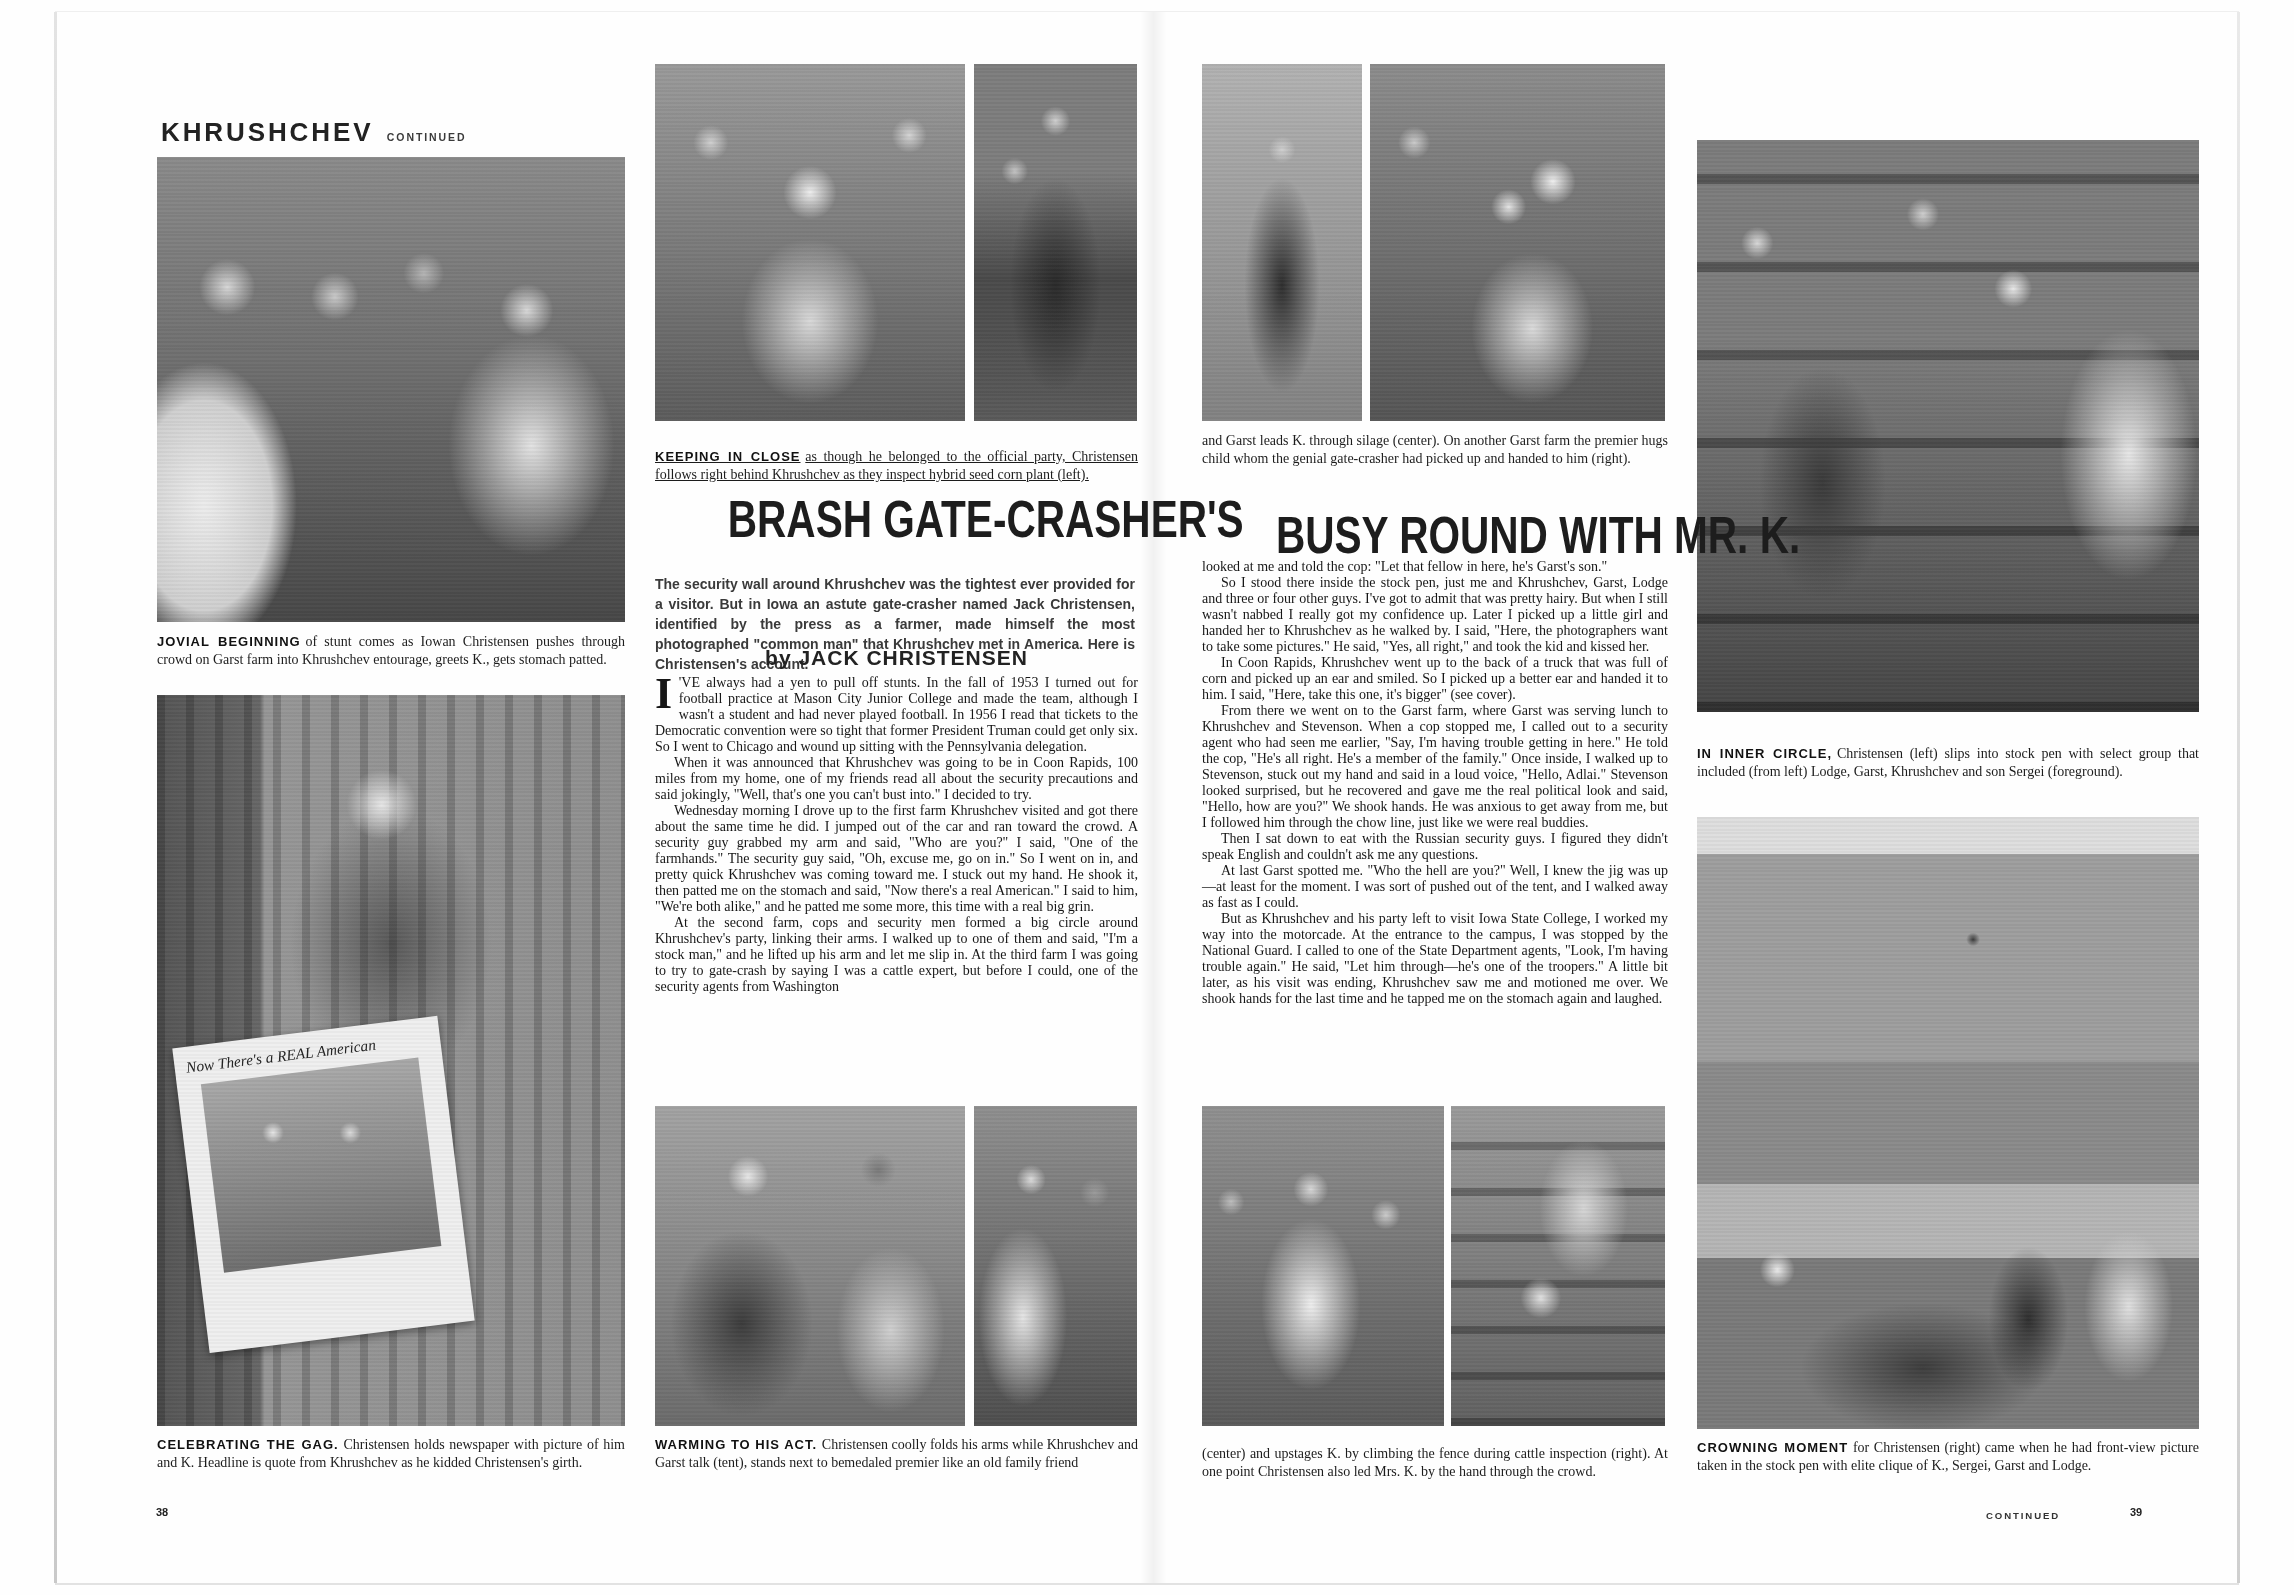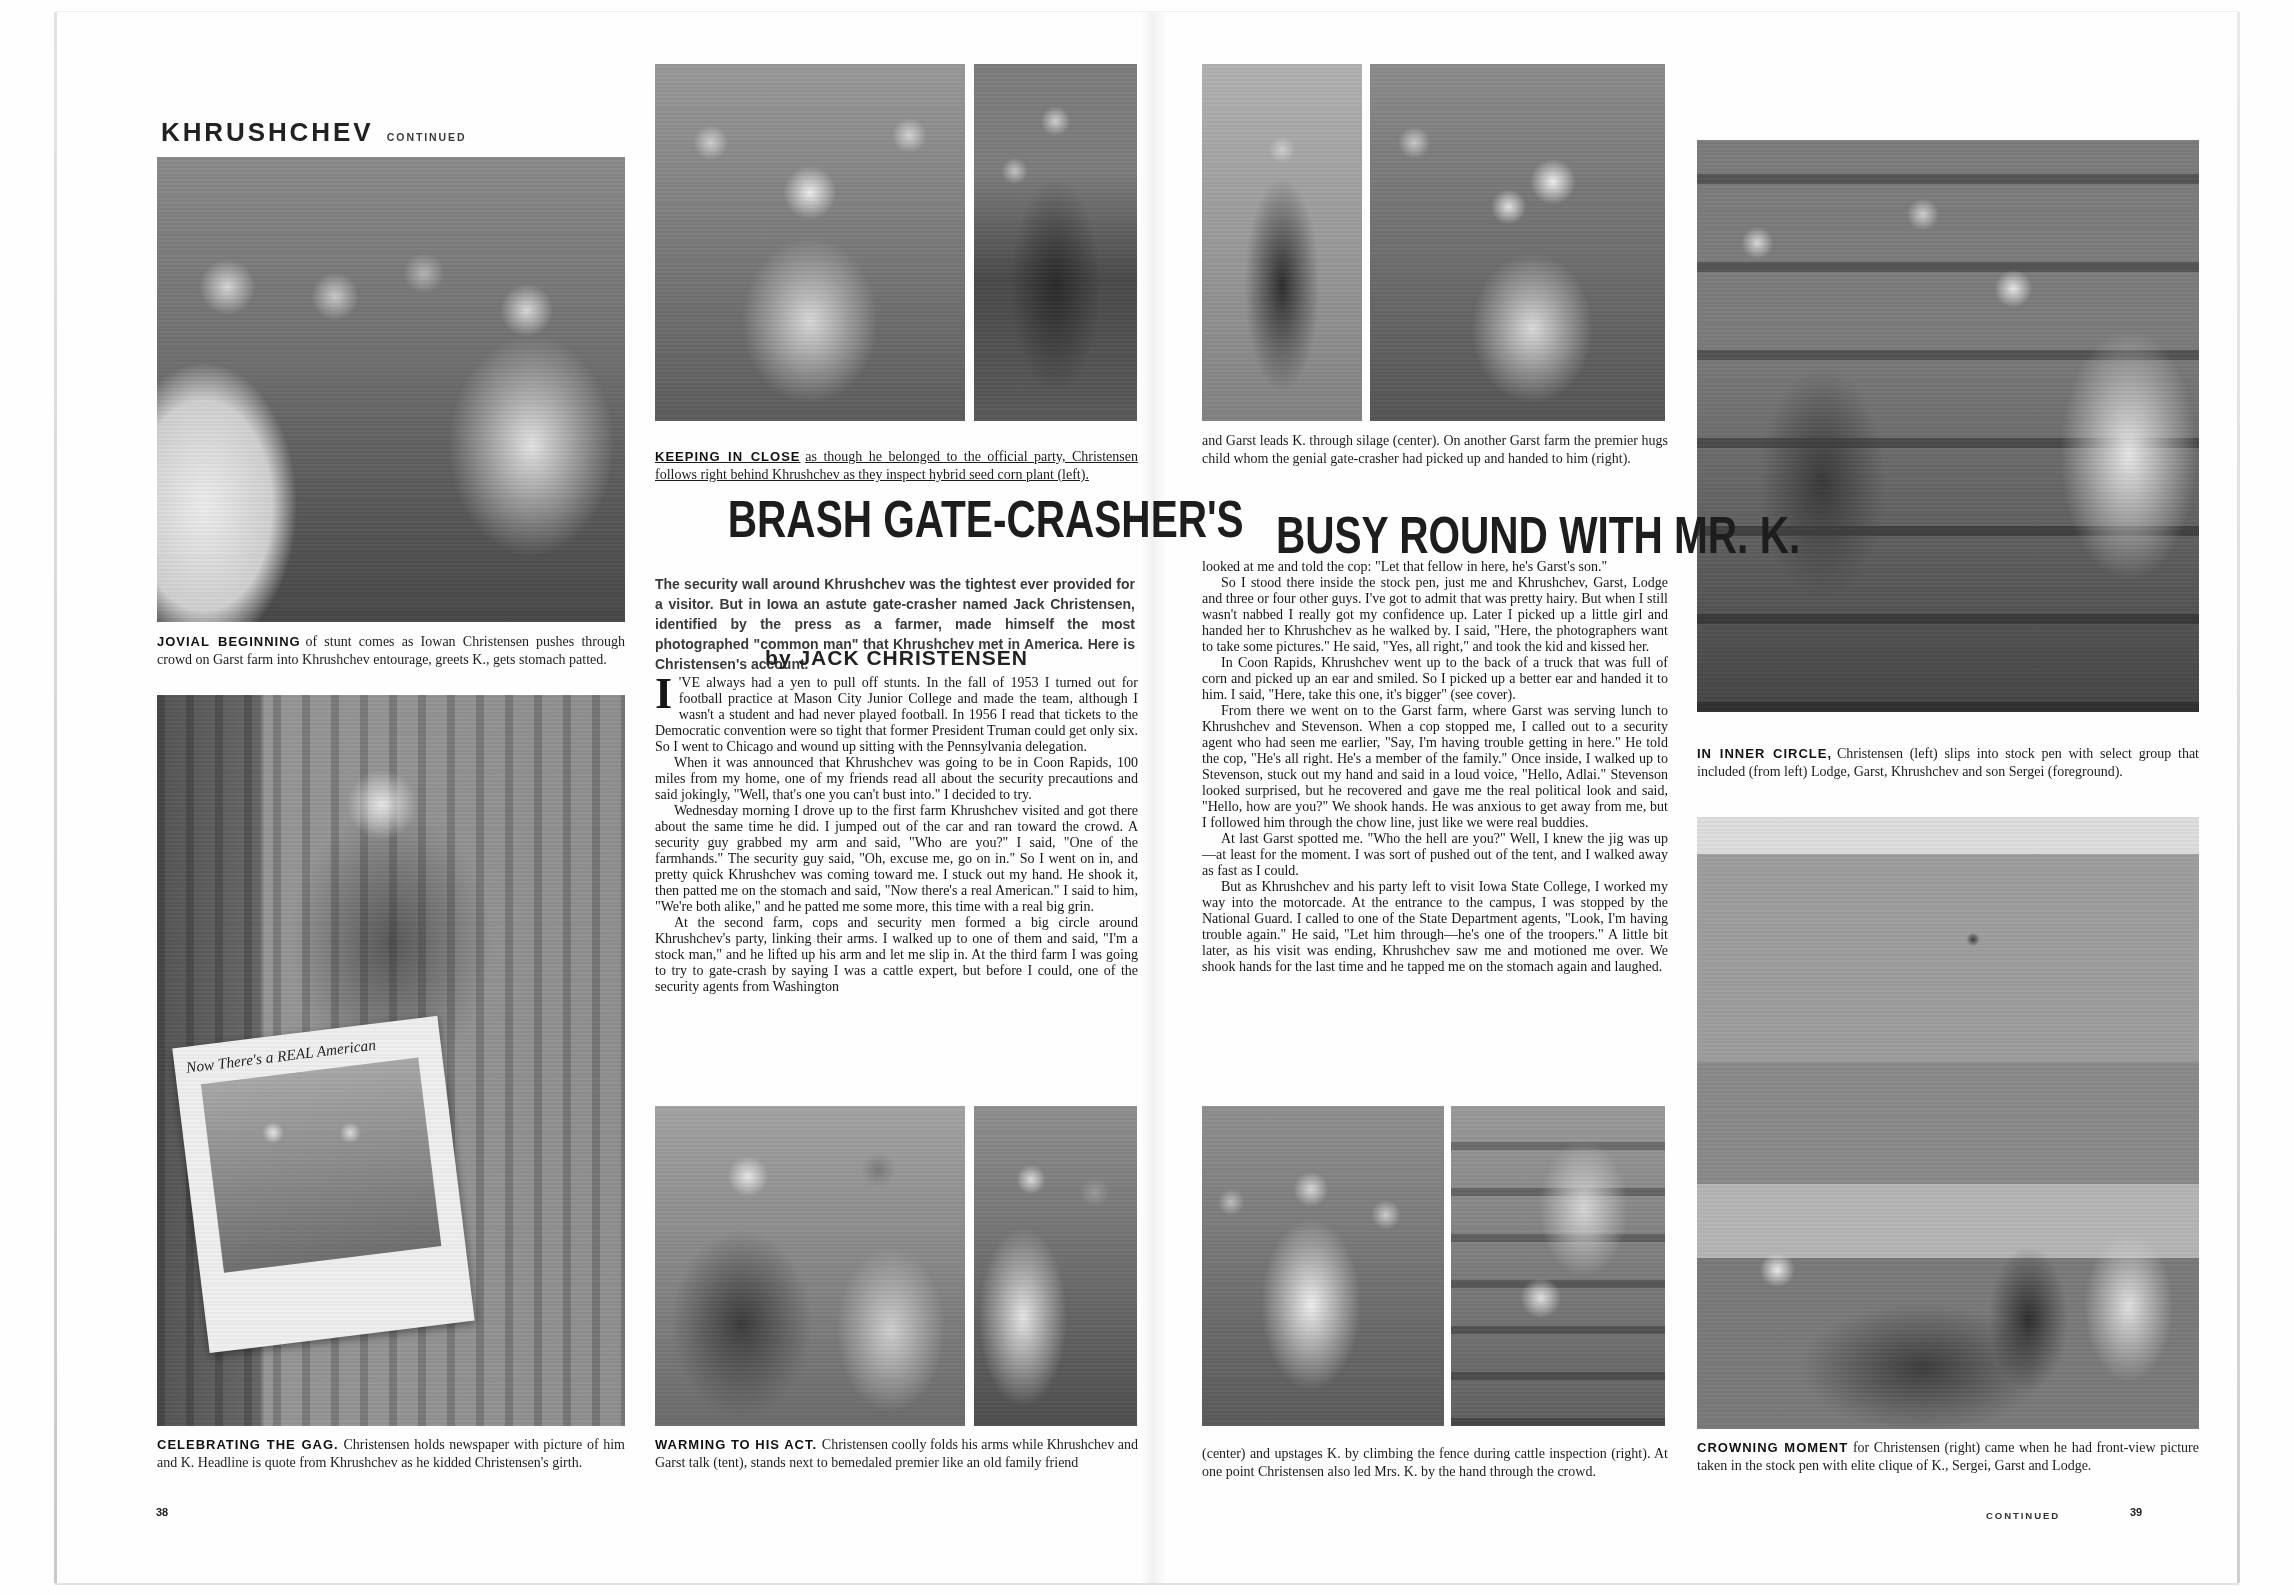--- a/index.html
+++ b/index.html
@@ -251,20 +251,21 @@
     <p>When it was announced that Khrushchev was going to be in Coon Rapids, 100 miles from my home, one of my friends read all about the security precautions and said jokingly, "Well, that's one you can't bust into." I decided to try.</p>
     <p>Wednesday morning I drove up to the first farm Khrushchev visited and got there about the same time he did. I jumped out of the car and ran toward the crowd. A security guy grabbed my arm and said, "Who are you?" I said, "One of the farmhands." The security guy said, "Oh, excuse me, go on in." So I went on in, and pretty quick Khrushchev was coming toward me. I stuck out my hand. He shook it, then patted me on the stomach and said, "Now there's a real American." I said to him, "We're both alike," and he patted me some more, this time with a real big grin.</p>
     <p>At the second farm, cops and security men formed a big circle around Khrushchev's party, linking their arms. I walked up to one of them and said, "I'm a stock man," and he lifted up his arm and let me slip in. At the third farm I was going to try to gate-crash by saying I was a cattle expert, but before I could, one of the security agents from Washington</p>
   </div>
 
   <div class="body-col" id="body-col2">
     <p class="no-indent">looked at me and told the cop: "Let that fellow in here, he's Garst's son."</p>
     <p>So I stood there inside the stock pen, just me and Khrushchev, Garst, Lodge and three or four other guys. I've got to admit that was pretty hairy. But when I still wasn't nabbed I really got my confidence up. Later I picked up a little girl and handed her to Khrushchev as he walked by. I said, "Here, the photographers want to take some pictures." He said, "Yes, all right," and took the kid and kissed her.</p>
     <p>In Coon Rapids, Khrushchev went up to the back of a truck that was full of corn and picked up an ear and smiled. So I picked up a better ear and handed it to him. I said, "Here, take this one, it's bigger" (see cover).</p>
     <p>From there we went on to the Garst farm, where Garst was serving lunch to Khrushchev and Stevenson. When a cop stopped me, I called out to a security agent who had seen me earlier, "Say, I'm having trouble getting in here." He told the cop, "He's all right. He's a member of the family." Once inside, I walked up to Stevenson, stuck out my hand and said in a loud voice, "Hello, Adlai." Stevenson looked surprised, but he recovered and gave me the real political look and said, "Hello, how are you?" We shook hands. He was anxious to get away from me, but I followed him through the chow line, just like we were real buddies.</p>
+    <p>Then I sat down to eat with the Russian security guys. I figured they didn't speak English and couldn't ask me any questions.</p>
     <p>At last Garst spotted me. "Who the hell are you?" Well, I knew the jig was up—at least for the moment. I was sort of pushed out of the tent, and I walked away as fast as I could.</p>
     <p>But as Khrushchev and his party left to visit Iowa State College, I worked my way into the motorcade. At the entrance to the campus, I was stopped by the National Guard. I called to one of the State Department agents, "Look, I'm having trouble again." He said, "Let him through—he's one of the troopers." A little bit later, as his visit was ending, Khrushchev saw me and motioned me over. We shook hands for the last time and he tapped me on the stomach again and laughed.</p>
   </div>
 
   <div class="folio" id="folio-left">38</div>
   <div id="footer-continued">CONTINUED</div>
   <div class="folio" id="folio-right">39</div>
 
 </div>
 

